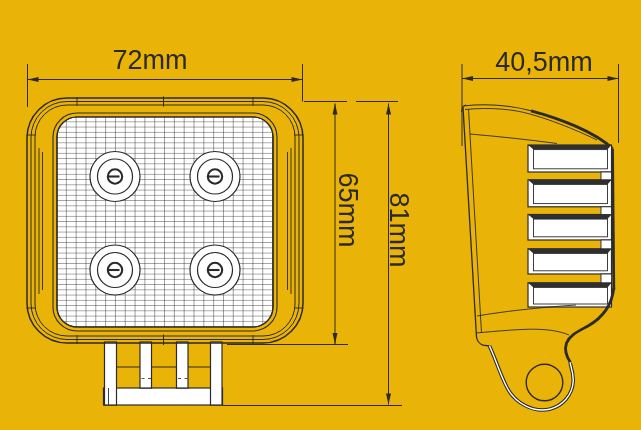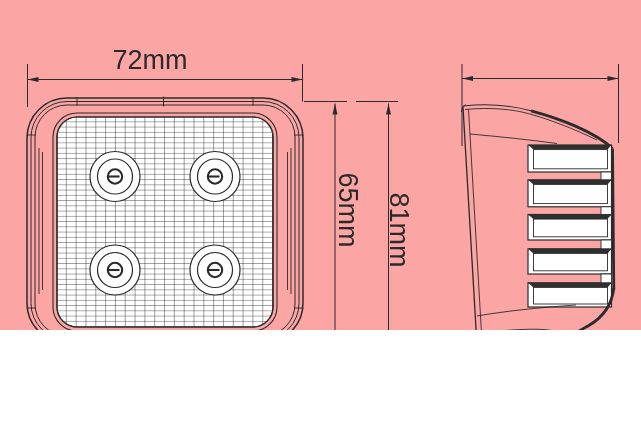--- a/index.html
+++ b/index.html
@@ -1,16 +1,16 @@
 <!DOCTYPE html>
 <html><head>
 <meta charset="utf-8">
 <style>
   html,body{margin:0;padding:0;background:#fff;}
-  #stage{position:relative;width:641px;height:330px;background:#fca5a5;overflow:hidden;
+  #stage{position:relative;width:641px;height:430px;background:#eab308;overflow:hidden;
          font-family:"Liberation Sans",sans-serif;}
   #drawing{position:absolute;left:0;top:0;}
   .dim-label{position:absolute;font-size:27px;color:#2a2a2a;white-space:nowrap;
              transform:translate(-50%,-50%);line-height:1;}
   .dim-label.vert{transform:translate(-50%,-50%) rotate(90deg);}
 </style>
 </head>
 <body>
 
 <div id="stage">
@@ -163,14 +163,15 @@
     </g>
   </g>
 </svg>
 
 <div class="dim-label" style="left:150px;top:60px;">72mm</div>
 
 <div class="dim-label vert" style="left:347px;top:210px;">65mm</div>
 
 <div class="dim-label vert" style="left:398px;top:230px;">81mm</div>
 
+<div class="dim-label" style="left:544px;top:62px;">40,5mm</div>
 
 </div>
 
 </body></html>

